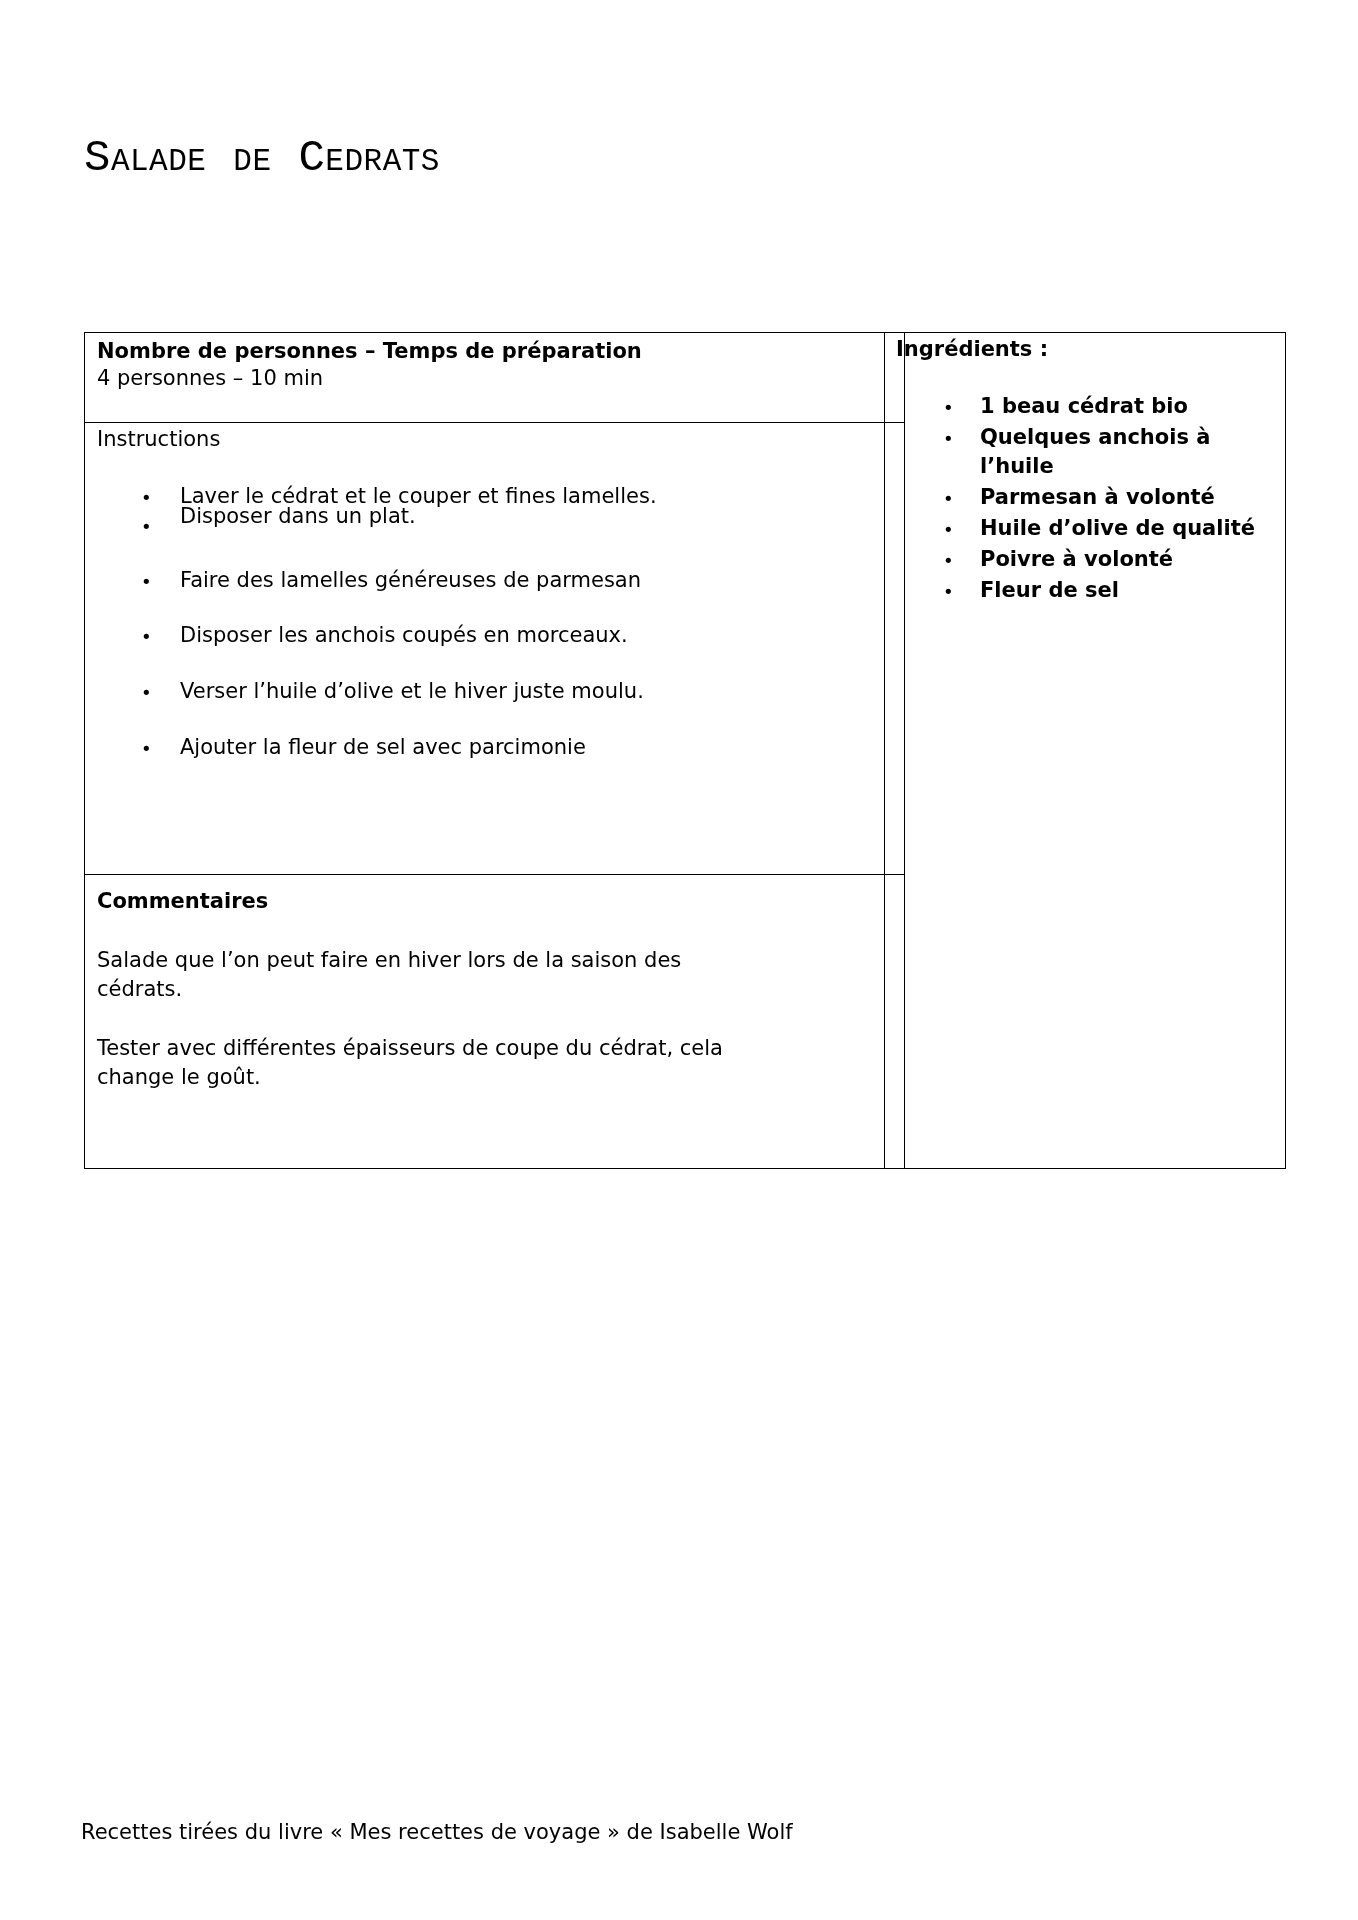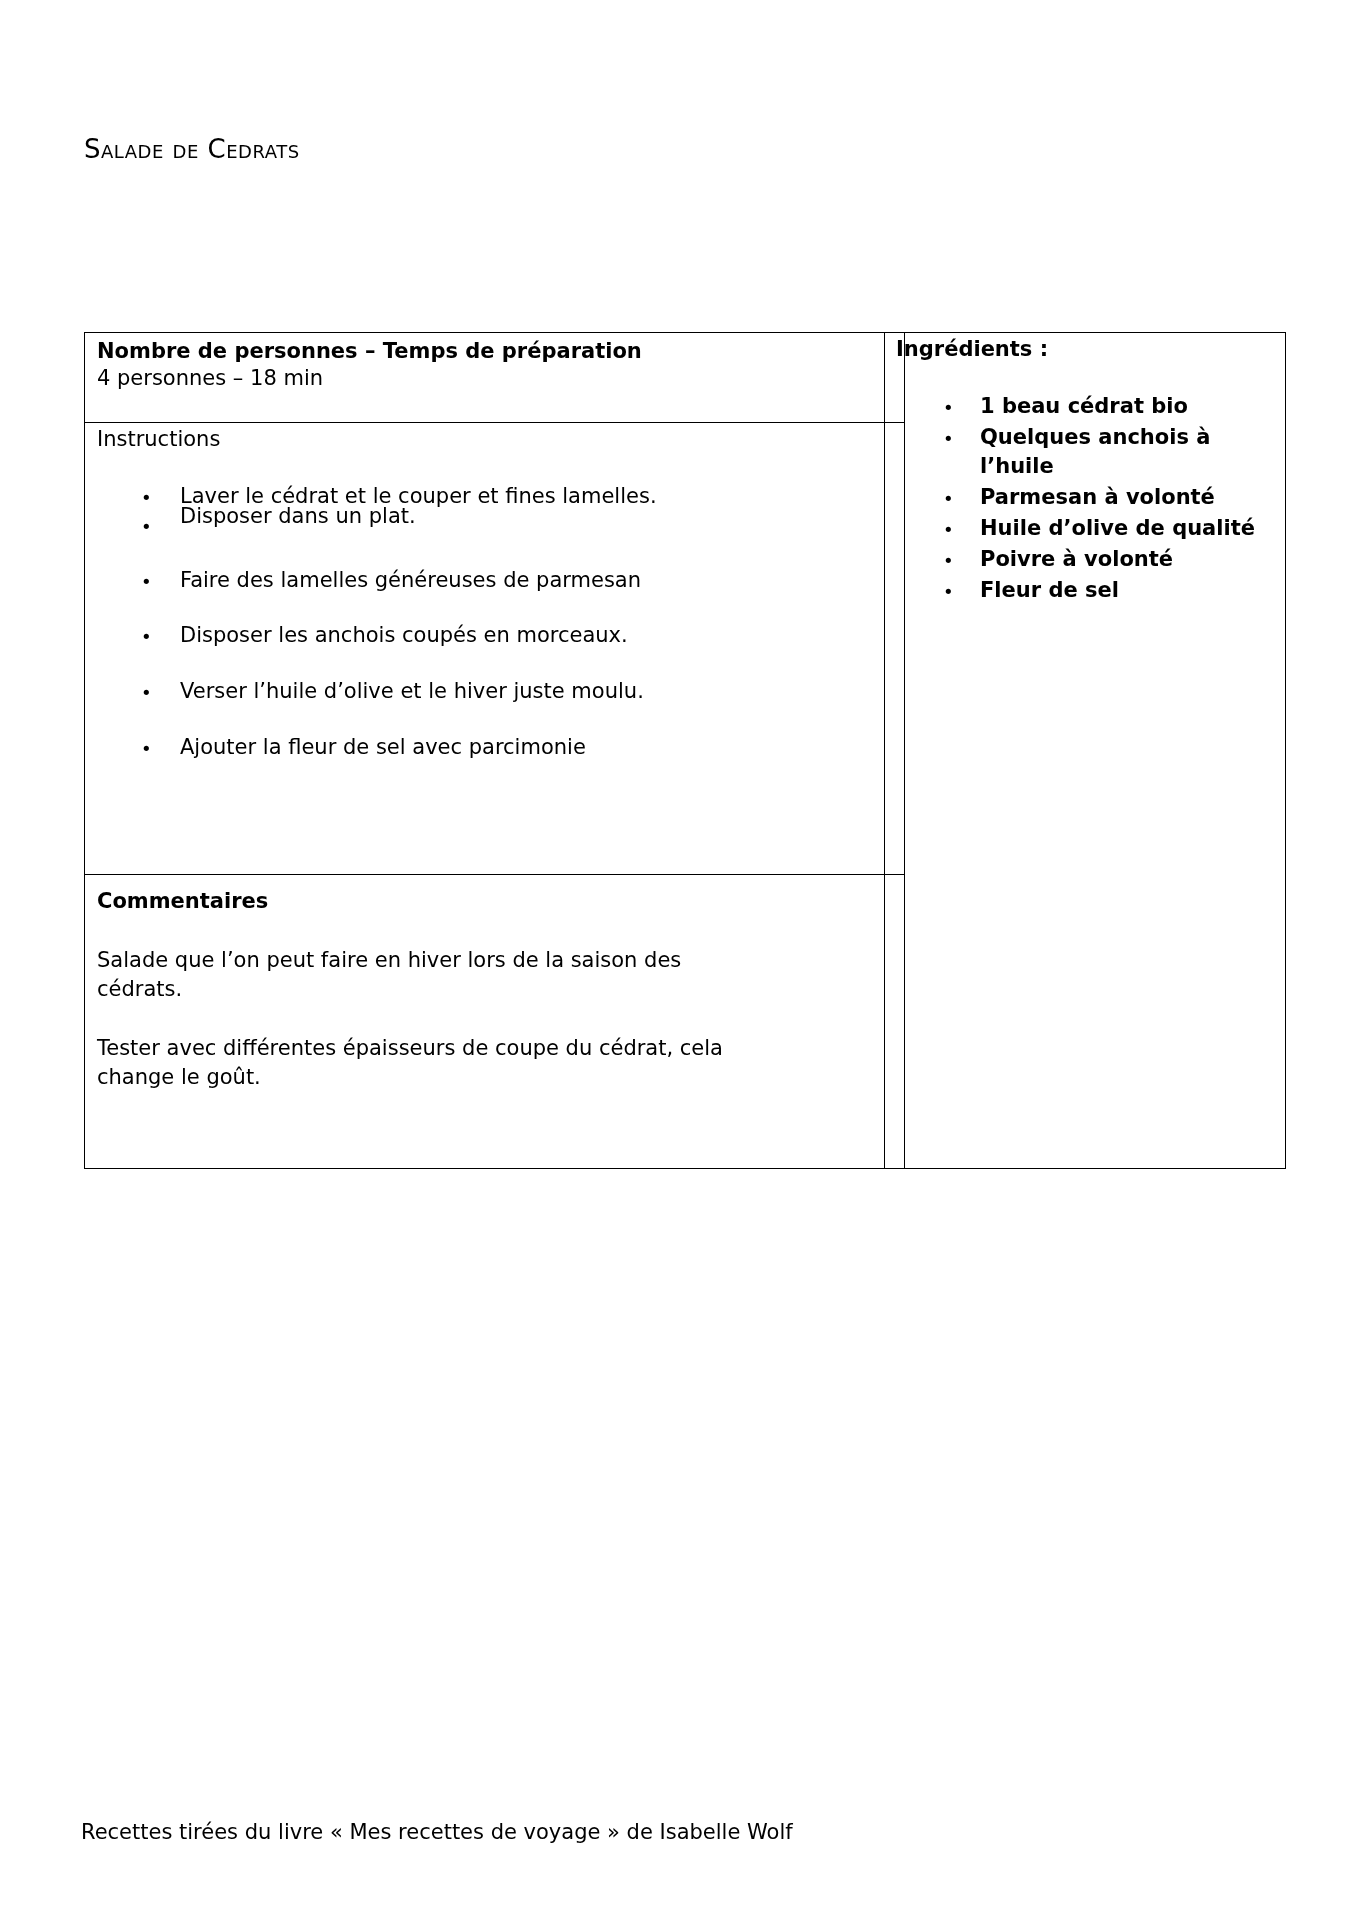--- a/index.html
+++ b/index.html
@@ -1,39 +1,39 @@
 <!DOCTYPE html>
 <html><head>
 <meta charset="utf-8">
 <style>
   html, body { margin:0; padding:0; background:#ffffff; }
   body { width:1358px; height:1920px; position:relative; overflow:hidden;
          font-family:"DejaVu Sans", sans-serif; color:#000; }
-  .title { position:absolute; left:84px; top:136px; font-size:26px; font-variant:small-caps;
-           letter-spacing:0.5px; white-space:nowrap; line-height:1; }
+  .title { position:absolute; left:84px; top:136px; font-size:44px; font-variant:small-caps;
+           letter-spacing:0.5px; white-space:nowrap; line-height:1;font-family:Liberation Mono, monospace; }
   .box { position:absolute; border:1.3px solid #000; box-sizing:border-box; }
   .left { left:84px; top:332px; width:821px; height:837px; }
   .right { left:884px; top:332px; width:402px; height:837px;text-align:center; }
   .sec { position:absolute; left:0; right:0; border-bottom:1.3px solid #000; box-sizing:border-box; }
   .s1 { top:0; height:90px; }
   .s2 { top:90px; height:452px; }
   .s3 { top:526px; height:293px; border-bottom:none; }
   .t { position:absolute; font-size:21px; white-space:nowrap; line-height:1.2; }
   .b { font-weight:bold; }
   .bul { position:absolute; font-size:18px; line-height:1; }
 </style>
 </head>
 <body>
 
 <div class="title">Salade de Cedrats</div>
 
 <div class="box left">
   <div class="sec s1">
     <div class="t b" style="left:12px;top:6px;">Nombre de personnes – Temps de préparation</div>
-    <div class="t" style="left:12px;top:33px;">4 personnes – 18 min</div>
+    <div class="t" style="left:12px;top:33px;">4 personnes – 10 min</div>
   </div>
   <div class="sec s2">
     <div class="t" style="left:12px;top:4px;">Instructions</div>
 
     <span class="bul" style="left:56px;top:66px;">•</span>
     <div class="t" style="left:95px;top:61px;">Laver le cédrat et le couper et fines lamelles.</div>
 
     <span class="bul" style="left:56px;top:95px;">•</span>
     <div class="t" style="left:95px;top:81px;">Disposer dans un plat.</div>
 

